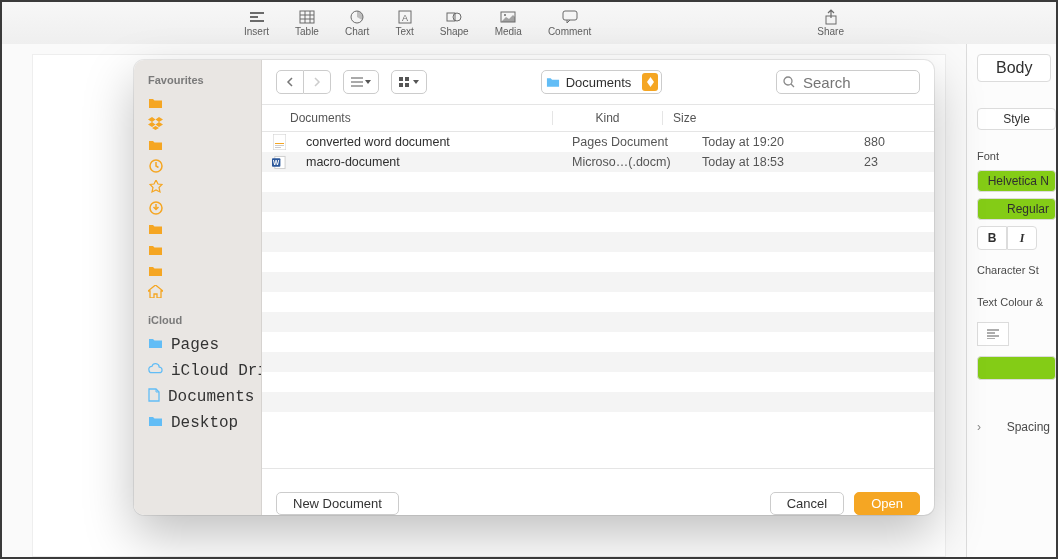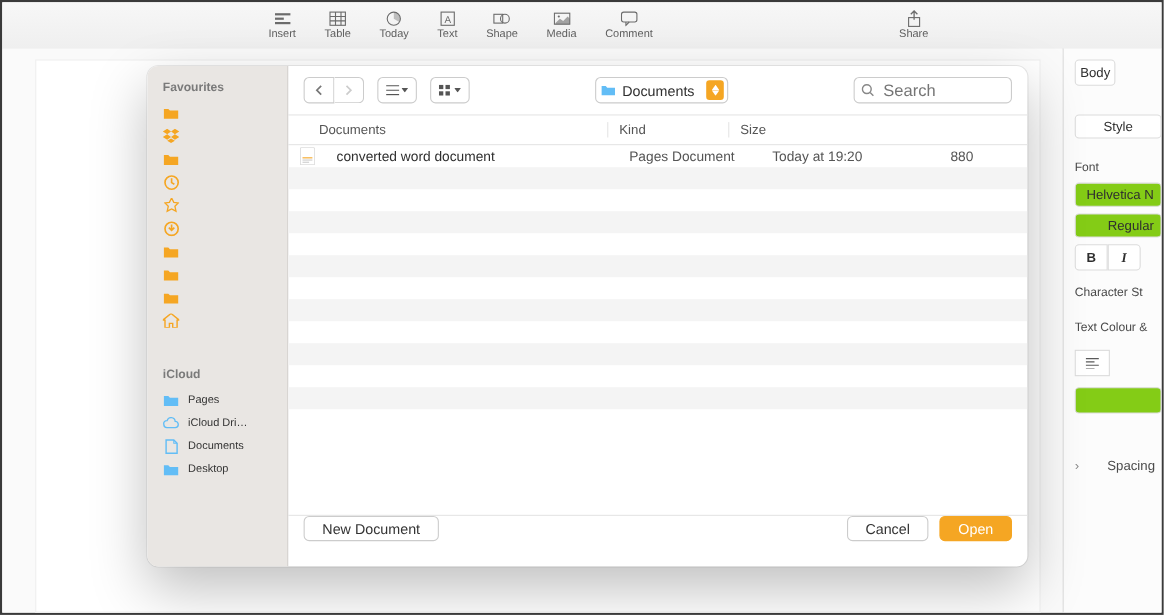--- a/index.html
+++ b/index.html
@@ -20,79 +20,79 @@
   
   .app-toolbar{height:42px;background:linear-gradient(#f7f7f7,#efefef);border-bottom:1px solid var(--light-border);display:flex;align-items:center;padding:0 12px;}
   .tb-spacer{flex:1;}
   .tb-group{display:flex;gap:26px;margin-left:230px;}
   .tb-item{display:flex;flex-direction:column;align-items:center;gap:1px;color:var(--toolbar-gray);font-size:10px;}
   .tb-icon{width:18px;height:16px;display:flex;align-items:center;justify-content:center;color:#6b6b6b;}
   .tb-share{display:flex;flex-direction:column;align-items:center;gap:1px;color:var(--toolbar-gray);font-size:10px;margin-right:200px;text-align:right;}
 
   
   .inspector{position:absolute;right:0;top:42px;bottom:0;width:90px;border-left:1px solid var(--light-border);background:#fcfcfc;padding:10px 0 0 10px;box-sizing:border-box;overflow:hidden;}
-  .inspector .tab{display:inline-block;background:#fff;border:1px solid var(--light-border);border-radius:4px;padding:4px 4px;font-size:12px;margin-bottom:26px;}
+  .inspector .tab{display:inline-block;background:#fff;border:1px solid var(--light-border);border-radius:4px;padding:4px 18px;font-size:16px;margin-bottom:26px;}
   .inspector .btn{display:block;background:#fff;border:1px solid var(--light-border);border-radius:4px;padding:3px 16px;font-size:12px;margin-bottom:20px;text-align:center;}
   .inspector .label{font-size:11px;color:#4a4a4a;margin-bottom:8px;}
   .inspector .field{background:#84cc16;border:1px solid var(--light-border);border-radius:4px;padding:3px 6px;font-size:12px;margin-bottom:6px;white-space:nowrap;overflow:hidden;text-align:right;}
   .bi-grp{display:flex;gap:0;margin-bottom:14px;}
   .bi-btn{width:28px;height:22px;border:1px solid var(--light-border);background:#fff;display:flex;align-items:center;justify-content:center;font-size:12px;font-weight:bold;}
   .bi-btn:first-child{border-radius:4px 0 0 4px;}
   .bi-btn:last-child{border-radius:0 4px 4px 0;font-style:italic;font-family:serif;}
   .align-grp{display:flex;margin-bottom:10px;}
   .align-btn{width:30px;height:22px;border:1px solid var(--light-border);background:#fff;display:flex;align-items:center;justify-content:center;}
   .align-btn svg{width:12px;height:10px;color:#5a5a5a;}
   .spacing-row{display:flex;align-items:center;justify-content:space-between;font-size:12px;color:#4a4a4a;padding-right:6px;margin-top:40px;}
 
   
   .doc-bg{position:absolute;left:0;right:90px;top:42px;bottom:0;background:#fafafa;}
   .doc-page{position:absolute;left:30px;right:20px;top:10px;bottom:0;background:#fff;border:1px solid #eee;}
 
   
   .dialog{position:absolute;left:132px;top:58px;width:800px;height:455px;background:#fff;border-radius:10px;box-shadow:0 20px 50px rgba(0,0,0,0.25),0 0 0 1px rgba(0,0,0,0.08);display:flex;overflow:hidden;}
   .sidebar{width:128px;background:var(--sidebar-bg);border-right:1px solid #d6d3d0;padding:14px 0 0 0;box-sizing:border-box;overflow:hidden;}
   .sb-head{font-size:11px;font-weight:600;color:#7a7a7a;padding:0 14px 6px;}
-  .sb-item{display:flex;align-items:center;gap:8px;padding:4px 14px;font-size:10px;color:#333;white-space:nowrap;overflow:hidden;}
+  .sb-item{display:flex;gap:8px;padding:4px 14px;font-size:16px;color:#333;white-space:nowrap;overflow:hidden;font-family:Liberation Mono, monospace;}
   .sb-item .sb-ic{width:15px;height:13px;display:flex;align-items:center;justify-content:center;}
   .sb-orange{color:var(--orange);}
 
   .main{flex:1;display:flex;flex-direction:column;}
   .topbar{height:44px;border-bottom:1px solid var(--border);display:flex;align-items:center;padding:0 14px;gap:12px;}
   .nav-grp,.view-grp{display:flex;}
   .nav-btn{width:26px;height:22px;border:1px solid #ccc;background:#fff;display:flex;align-items:center;justify-content:center;color:#777;}
   .nav-btn:first-child{border-radius:5px 0 0 5px;}
   .nav-btn:last-child{border-radius:0 5px 5px 0;border-left:none;}
   .seg-btn{width:34px;height:22px;border:1px solid #ccc;border-radius:5px;background:#fff;display:flex;align-items:center;justify-content:center;color:#555;gap:2px;}
   .loc-pill{display:flex;align-items:center;gap:6px;border:1px solid #ccc;border-radius:5px;background:#fff;height:22px;padding:0 6px 0 4px;margin:0 auto;position:relative;}
   .loc-pill .arrows{position:absolute;right:3px;top:2px;width:16px;height:18px;border-radius:3px;background:var(--orange);display:flex;flex-direction:column;align-items:center;justify-content:center;color:#fff;}
   .loc-pill .arrows svg{width:7px;height:5px;}
   .loc-text{padding-right:24px;font-size:13px;}
   .search-box{display:flex;align-items:center;gap:6px;border:1px solid #ccc;border-radius:5px;background:#fff;height:22px;padding:0 6px;width:130px;}
   .search-box input{border:none;outline:none;font-size:15px;width:100%;background:transparent;}
 
   .cols{height:26px;border-bottom:1px solid var(--border);display:flex;align-items:center;font-size:12px;color:#555;}
   .col{padding:0 10px;box-sizing:border-box;}
   .c-name{width:290px;padding-left:28px;}
-  .c-kind{width:110px;border-left:1px solid var(--border);}
+  .c-kind{width:110px;border-left:1px solid var(--border);text-align:center;}
   .c-date{flex:1;border-left:1px solid var(--border);font-weight:600;color:#222;display:flex;align-items:center;gap:6px;}
   .c-date .arr{margin-left:auto;margin-right:6px;color:#888;}
   .c-size{width:61px;border-left:1px solid var(--border);}
 
   .rows{flex:1;overflow:auto;}
   .row{height:20px;display:flex;align-items:center;font-size:12.5px;}
   .row:nth-child(even){background:#f4f4f4;}
   .row.sel{background:var(--orange-sel);color:#fff;}
   .r-name{width:290px;padding-left:10px;display:flex;align-items:center;gap:20px;}
   .r-kind{width:110px;padding:0 10px;color:#555;white-space:nowrap;overflow:hidden;text-overflow:ellipsis;}
   .row.sel .r-kind,.row.sel .r-date,.row.sel .r-size{color:#fff;}
   .r-date{flex:1;padding:0 10px;color:#555;}
   .r-size{width:60px;padding:0 10px;text-align:left;color:#555;}
   .file-ic{width:14px;height:16px;display:inline-flex;align-items:center;justify-content:center;}
 
-  .footer{height:46px;border-top:1px solid var(--border);display:flex;align-items:flex-start;padding:0 14px;gap:10px;}
+  .footer{height:46px;border-top:1px solid var(--border);display:flex;align-items:flex-end;padding:0 14px;gap:10px;}
   .mac-btn{border:1px solid #ccc;border-radius:5px;background:#fff;padding:3px 16px;font-size:13px;color:#333;}
   .mac-btn.primary{background:var(--orange);border-color:var(--orange);color:#fff;}
 
   svg{display:block;}
 </style>
 </head>
 <body>
 
 <div class="frame">
 
@@ -120,21 +120,21 @@
           </span>
         <span>Table</span>
       </div>
       <div class="tb-item">
         <span class="tb-icon">
             <svg width="16" height="16" viewBox="0 0 16 16">
               <circle cx="8" cy="8" r="6" fill="none" stroke="currentColor"></circle>
               <path d="M8 2 A6 6 0 0 1 13 11 L8 8 Z" fill="currentColor" opacity="0.4"></path>
             </svg>
           </span>
-        <span>Today</span>
+        <span>Chart</span>
       </div>
       <div class="tb-item">
         <span class="tb-icon">
             <svg width="16" height="14" viewBox="0 0 16 14">
               <rect x="2" y="1" width="12" height="12" fill="none" stroke="currentColor"></rect>
               <text x="8" y="11" text-anchor="middle" font-size="9" fill="currentColor">A</text>
             </svg>
           </span>
         <span>Text</span>
       </div>
@@ -282,21 +282,21 @@
             </span>
           </div>
           <div class="sb-item sb-orange">
             <span class="sb-ic">
               <svg width="15" height="13" viewBox="0 0 15 13">
                 <path d="M7.5 0L0 6h2v7h4V9h3v4h4V6h2Z" fill="none" stroke="currentColor" stroke-width="1.3"></path>
               </svg>
             </span>
           </div>
         </div>
-      <div class="sb-head" style="margin-top:33px">iCloud</div>
+      <div class="sb-head" style="margin-top:12px">iCloud</div>
       <div id="icloud-list">
           <div class="sb-item">
             <span class="sb-ic">
               <svg width="15" height="12" viewBox="0 0 15 12">
                 <path d="M1 2h4l1.5 1.5H14V11H1Z" fill="#62bdf6"></path>
               </svg>
             </span>
             <span>Pages</span>
           </div>
           <div class="sb-item">
@@ -409,20 +409,35 @@
                   <rect x="2" y="11" width="9" height="1" fill="#ccc"></rect>
                   <rect x="2" y="13" width="6" height="1" fill="#ccc"></rect>
                 </svg>
               </span>
               <span>converted word document</span>
             </div>
             <div class="r-kind">Pages Document</div>
             <div class="r-date">Today at 19:20</div>
             <div class="r-size">880</div>
           </div>
+          <div class="row">
+            <div class="r-name">
+              <span class="file-ic">
+                <svg width="15" height="15" viewBox="0 0 15 15">
+                  <rect x="3" y="1" width="11" height="13" fill="#fff" stroke="#ccc"></rect>
+                  <rect x="0" y="3" width="9" height="9" rx="1" fill="#2b579a"></rect>
+                  <text x="4.5" y="10" text-anchor="middle" font-size="7" fill="#fff" font-weight="bold">W</text>
+                </svg>
+              </span>
+              <span>macro-document</span>
+            </div>
+            <div class="r-kind">Microso…(.docm)</div>
+            <div class="r-date">Today at 18:53</div>
+            <div class="r-size">23</div>
+          </div>
           <div class="row"></div>
           <div class="row"></div>
           <div class="row"></div>
           <div class="row"></div>
           <div class="row"></div>
           <div class="row"></div>
           <div class="row"></div>
           <div class="row"></div>
           <div class="row"></div>
           <div class="row"></div>

